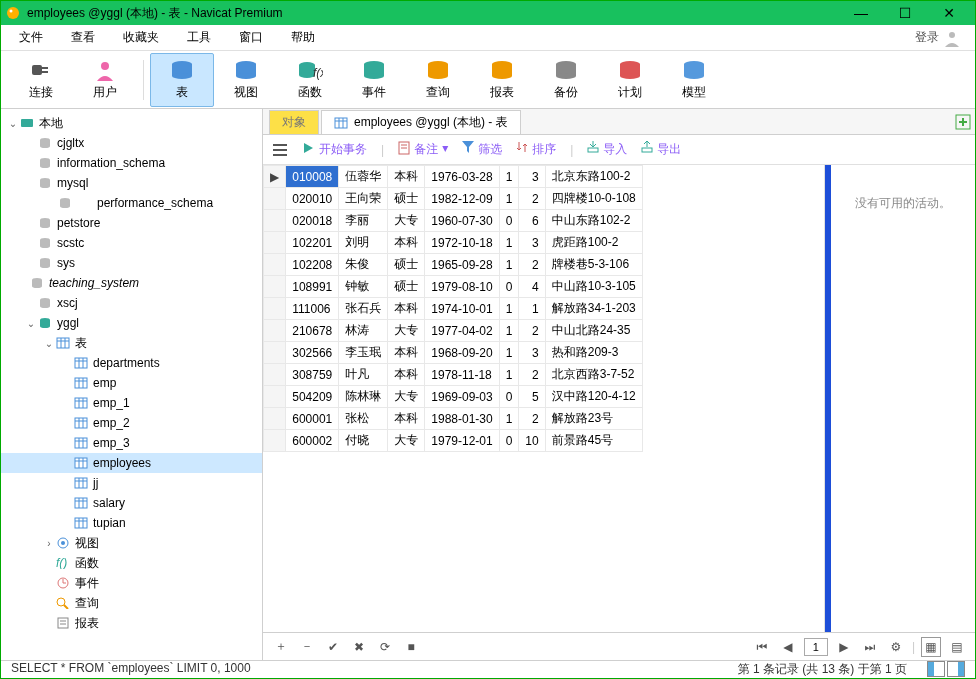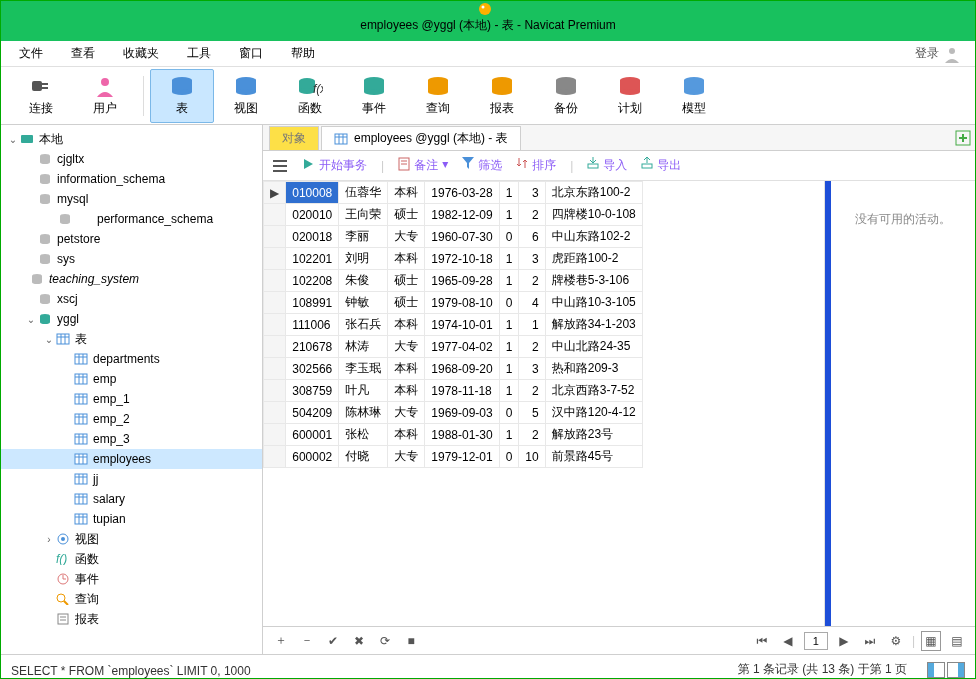--- a/index.html
+++ b/index.html
@@ -1,17 +1,17 @@
 <!DOCTYPE html>
 <html><head>
 <meta charset="utf-8">
 <style>
 * { box-sizing: border-box; margin: 0; padding: 0; font-family: "Microsoft YaHei", sans-serif; font-size: 12px; }
 body { width: 976px; height: 679px; background: #fff; display: flex; flex-direction: column; overflow: hidden; border: 1px solid #0a0; }
-.titlebar { background: #18c15e; height: 40px; display: flex; align-items: center; padding: 0 4px; color: #000; flex-direction: column; }
+.titlebar { background: #18c15e; height: 24px; display: flex; align-items: center; padding: 0 4px; color: #000; }
 .titlebar .icon { width: 16px; height: 16px; margin-right: 6px; }
 .titlebar .title { flex: 1; }
 .winbtns { display: flex; gap: 0; }
 .winbtn { width: 44px; height: 28px; display: flex; align-items: center; justify-content: center; font-size: 14px; }
 .menubar { height: 26px; display: flex; align-items: center; padding: 0 4px; border-bottom: 1px solid #e0e0e0; background:#fff; }
 .menubar .mitem { padding: 4px 14px; }
 .menubar .spacer { flex: 1; }
 .menubar .login { padding: 4px 10px; color:#555; display:flex; align-items:center; gap:4px;}
 .toolbar { height: 58px; display: flex; align-items: center; padding: 2px 8px; border-bottom: 1px solid #cfcfcf; background:#fff; gap:0;}
 .tbbtn { width: 64px; height: 54px; display: flex; flex-direction: column; align-items: center; justify-content: center; gap: 2px; border-radius:2px;}
@@ -37,21 +37,21 @@
 table.data th, table.data td { border:1px solid #e8e8e8; padding:2px 6px; text-align:left; height:22px; white-space:nowrap;}
 table.data th { background:#f5f5f5; font-weight:normal; position:sticky; top:0;}
 table.data th.sorted { background:#eaeaea;}
 table.data tr.sel td.first { background:#2f6fd0; color:#fff; }
 table.data td.rowhdr { width:14px; background:#f5f5f5; text-align:center; color:#444;}
 .rightpane { width:150px; padding:30px 12px; color:#888; text-align:center; border-left:6px solid #1d4ed8;}
 .gridfoot { height:28px; border-top:1px solid #cfcfcf; display:flex; align-items:center; padding:0 8px; gap:6px; background:#fff;}
 .gridfoot .sep { flex:1;}
 .fbtn { width:20px; height:20px; display:flex; align-items:center; justify-content:center; color:#555; border:1px solid transparent;}
 .pageinput { width:24px; height:18px; border:1px solid #aaa; text-align:center; font-size:11px;}
-.status { height:24px; border-top:1px solid #cfcfcf; display:flex; align-items:flex-end; padding:0 10px; background:#fff; font-size:12px; color:#333;}
+.status { height:18px; border-top:1px solid #cfcfcf; display:flex; align-items:flex-start; padding:0 10px; background:#fff; font-size:12px; color:#333;}
 .status .sql{ flex:0 0 auto; margin-right:40px;}
 .status .recinfo{ margin-left:auto;}
 .status .panes{ display:flex; gap:2px; margin-left:20px;}
 .status .panebtn{ width:18px; height:16px; border:1px solid #888; display:flex;}
 .num { text-align:right !important; }
 svg { display:block; }
 .th-arrow { font-size:9px; color:#666; margin-left:4px;}
 </style>
 </head>
 <body>
@@ -263,20 +263,31 @@
       <div class="tree-item" style="padding-left: 24px;">
         <span class="exp"></span>
         <span class="ticon">
           <svg width="14" height="12">
             <ellipse cx="7" cy="3" rx="5" ry="2" fill="#bbb"></ellipse>
             <rect x="2" y="3" width="10" height="6" fill="#bbb"></rect>
             <ellipse cx="7" cy="9" rx="5" ry="2" fill="#bbb"></ellipse>
           </svg>
         </span>
         <span>petstore</span>
+      </div>
+      <div class="tree-item" style="padding-left: 24px;">
+        <span class="exp"></span>
+        <span class="ticon">
+          <svg width="14" height="12">
+            <ellipse cx="7" cy="3" rx="5" ry="2" fill="#bbb"></ellipse>
+            <rect x="2" y="3" width="10" height="6" fill="#bbb"></rect>
+            <ellipse cx="7" cy="9" rx="5" ry="2" fill="#bbb"></ellipse>
+          </svg>
+        </span>
+        <span>scstc</span>
       </div>
       <div class="tree-item" style="padding-left: 24px;">
         <span class="exp"></span>
         <span class="ticon">
           <svg width="14" height="12">
             <ellipse cx="7" cy="3" rx="5" ry="2" fill="#bbb"></ellipse>
             <rect x="2" y="3" width="10" height="6" fill="#bbb"></rect>
             <ellipse cx="7" cy="9" rx="5" ry="2" fill="#bbb"></ellipse>
           </svg>
         </span>

